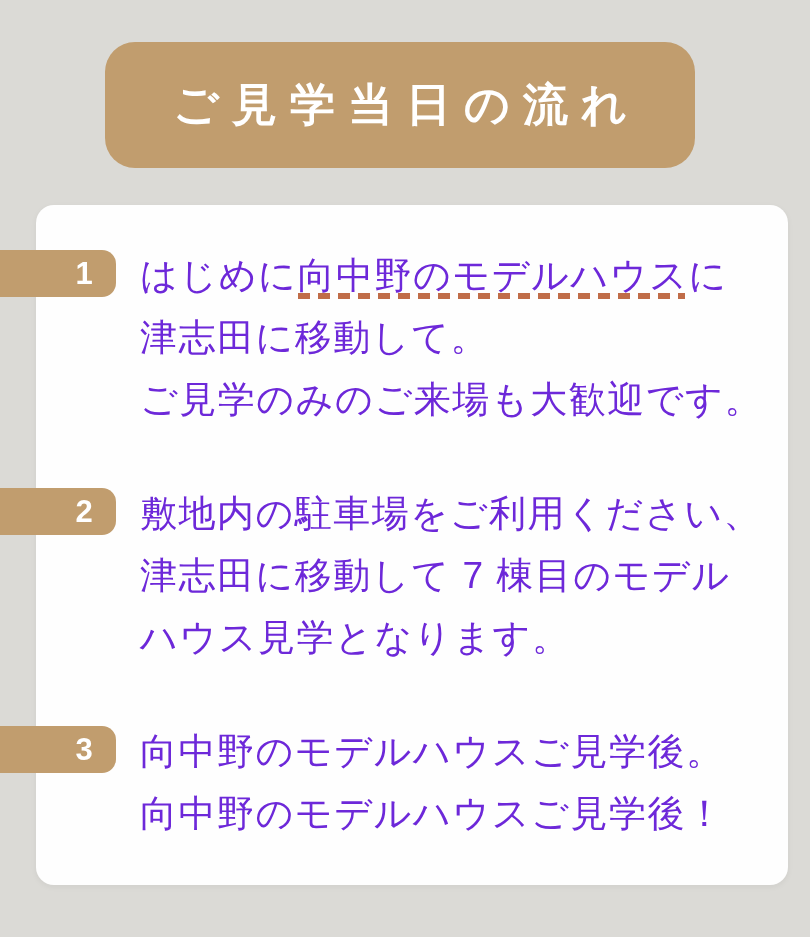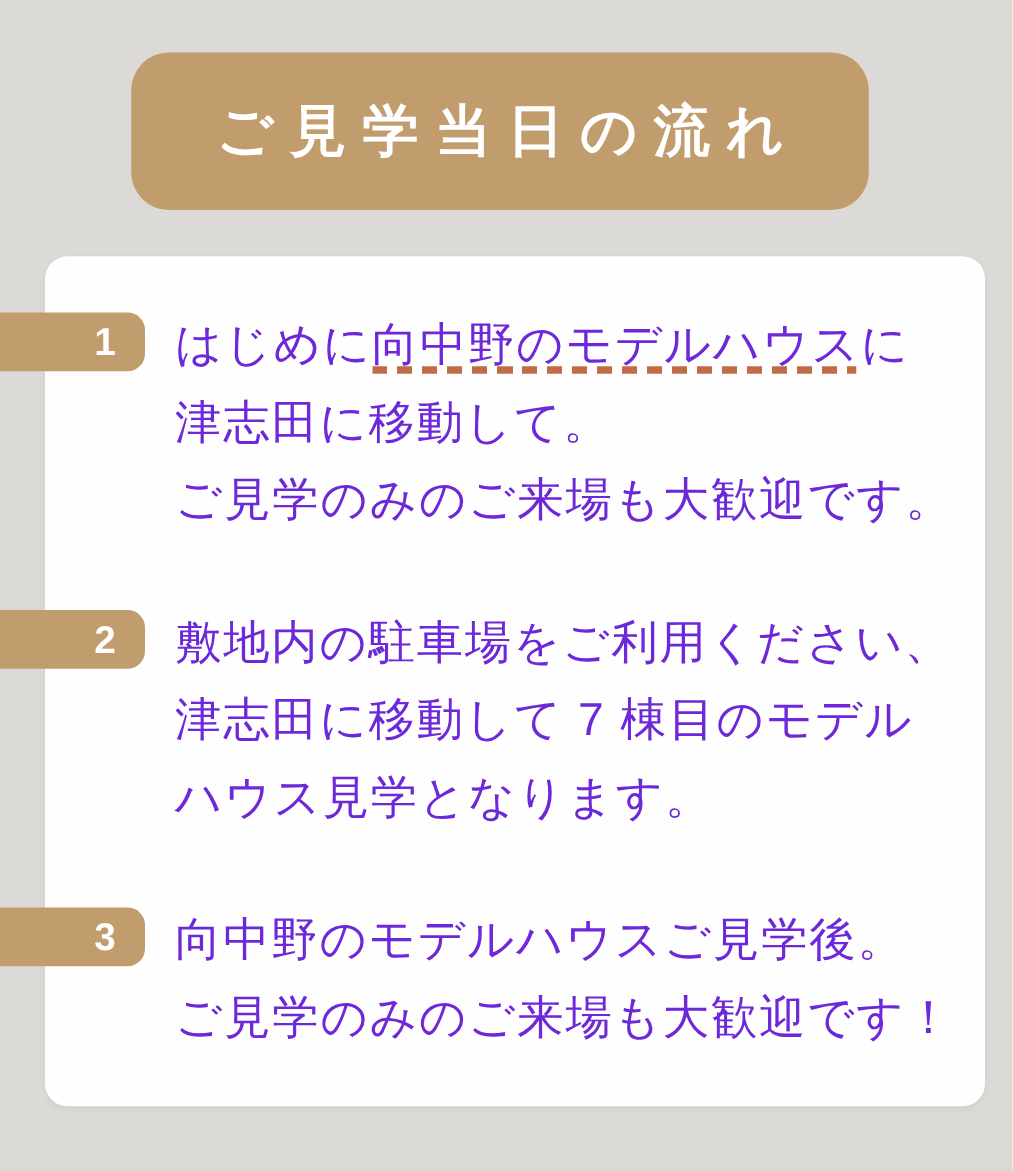--- a/index.html
+++ b/index.html
@@ -133,19 +133,19 @@
           <div class="line">ハウス見学となります。</div>
         </div>
       </section>
 
       <section class="step">
         <div class="badge">
           <span class="badge-num">3</span>
         </div>
         <div class="step-text">
           <div class="line">向中野のモデルハウスご見学後。</div>
-          <div class="line">ご見学のみのご来場も大歓迎です！</div>
+          <div class="line">向中野のモデルハウスご見学後！</div>
         </div>
       </section>
 
     </div>
   </div>
 </div>
 
 </body></html>

